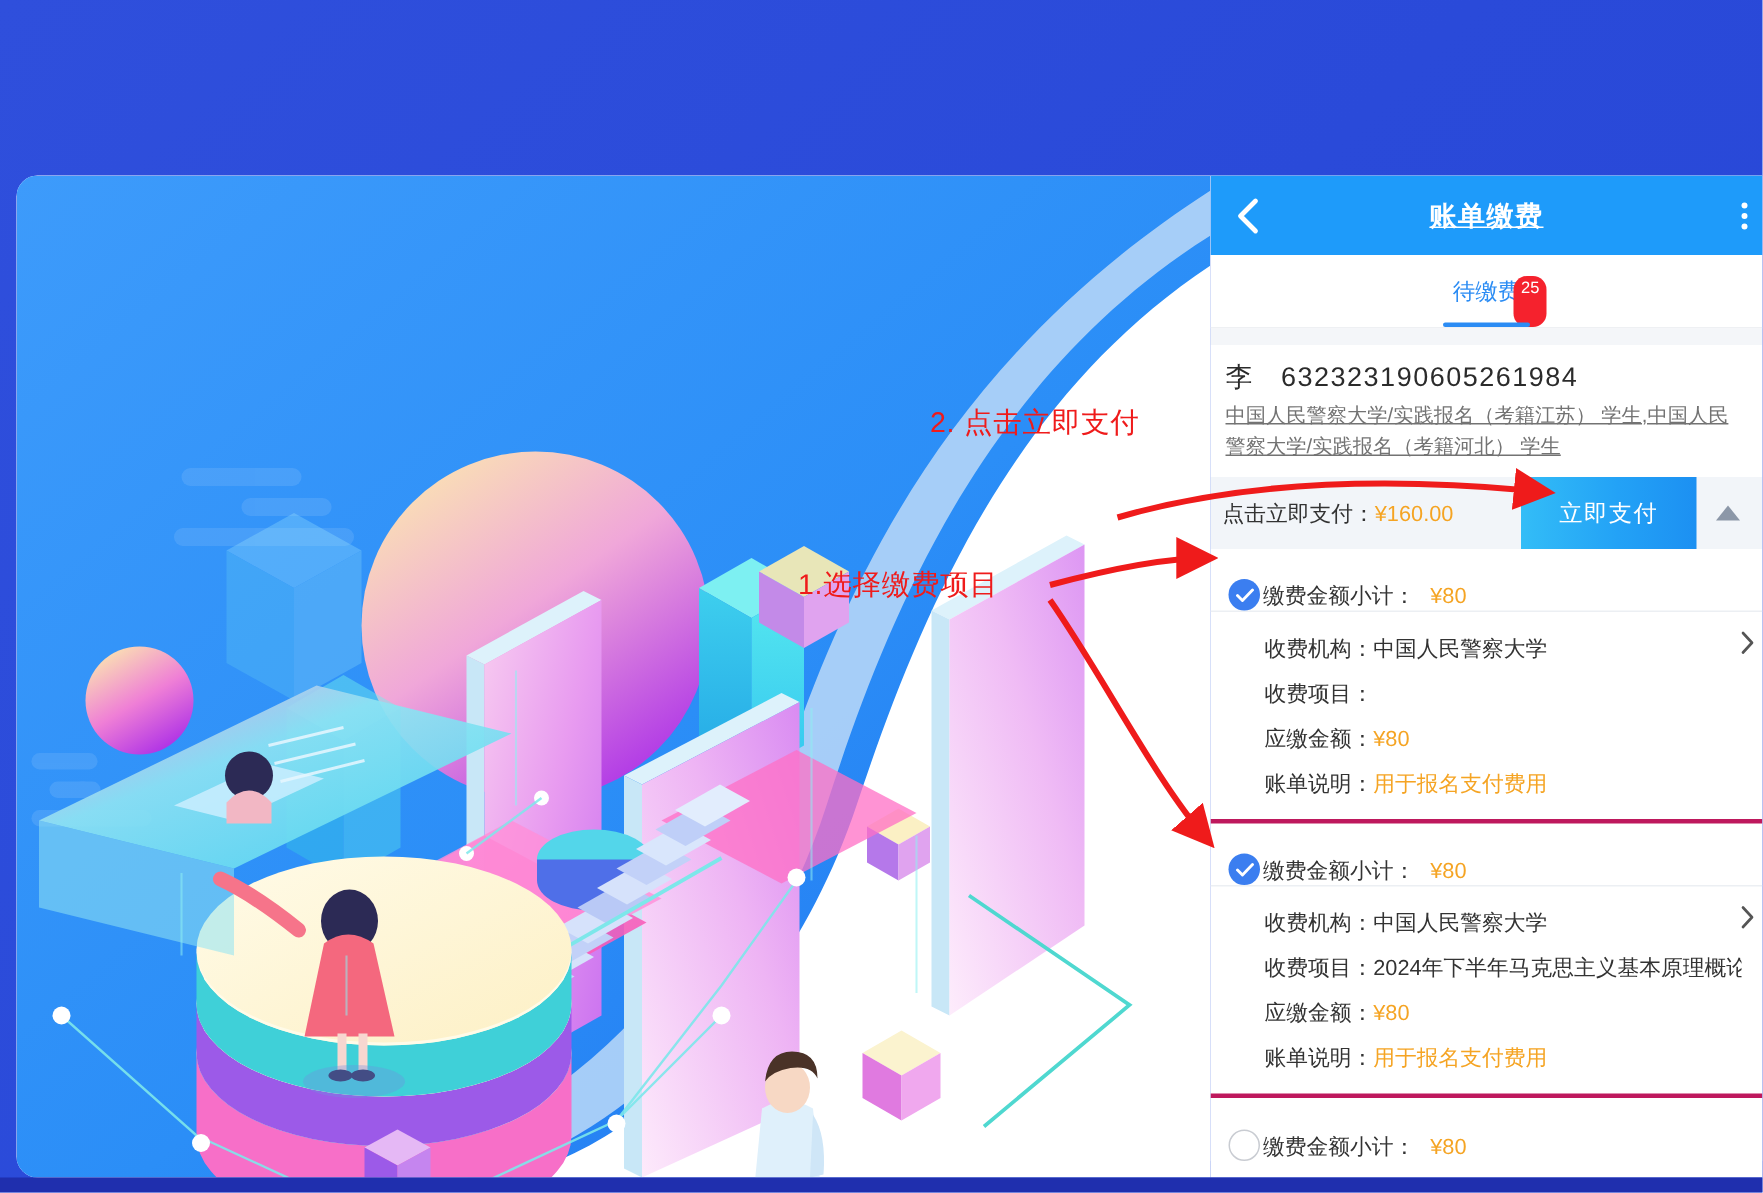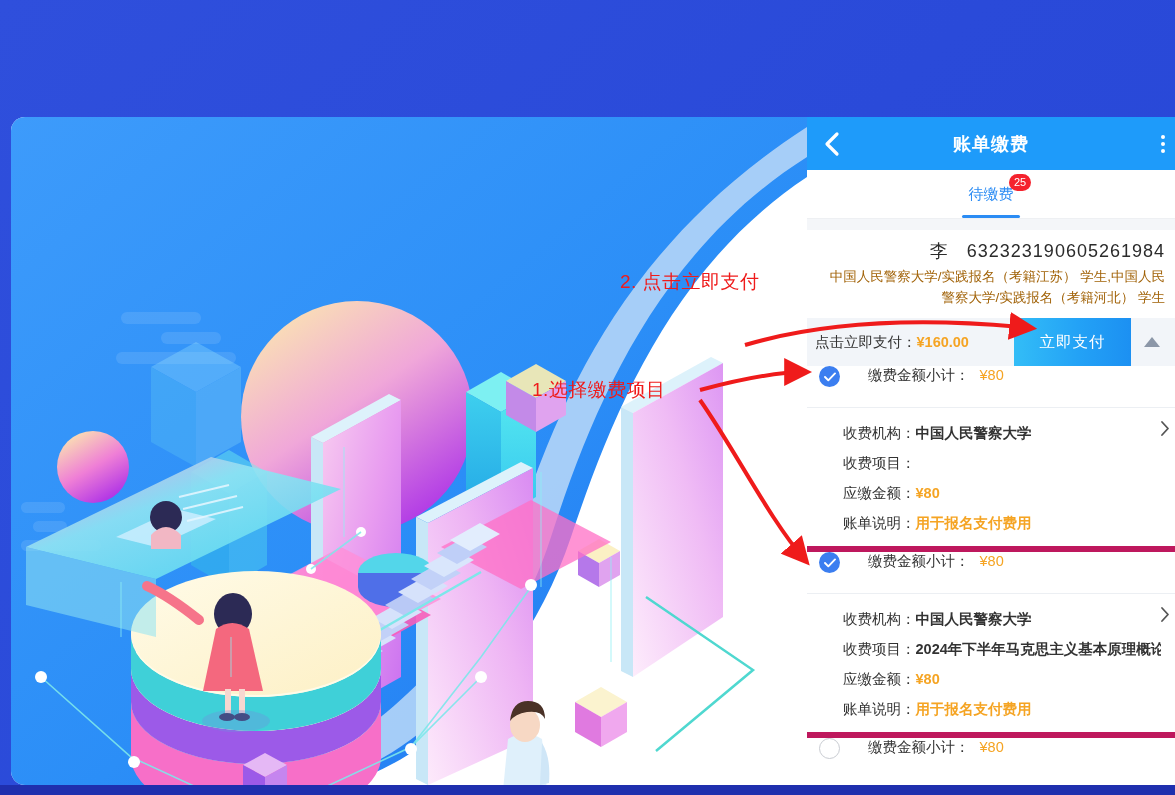--- a/index.html
+++ b/index.html
@@ -51,21 +51,21 @@
     background: #ffffff;
     overflow: hidden;
     font-size: 14px;
     color: #333;
   }
   .ph-header {
     height: 53px; background: #1e9bfa;
     display: flex; align-items: center; justify-content: center;
     position: relative;
   }
-  .ph-title { color: #fff; font-size: 18px; font-weight: bold; letter-spacing: 1px; }
+  .ph-title { color: #fff; font-size: 18px; font-weight: bold; letter-spacing: 1px; text-decoration: underline; }
   .ph-back {
     position: absolute; left: 12px; top: 50%; transform: translateY(-50%);
     width: 26px; height: 26px; display: flex; align-items: center; justify-content: center;
     cursor: pointer;
   }
   .ph-more {
     position: absolute; right: 10px; top: 50%; transform: translateY(-50%);
     display: flex; flex-direction: column; gap: 3px; cursor: pointer;
   }
   .ph-more i { display: block; width: 4px; height: 4px; background: #fff; border-radius: 50%; }
@@ -77,80 +77,80 @@
   .ph-tab {
     flex: 1; display: flex; align-items: center; justify-content: center;
     position: relative; font-size: 15px; color: #9b9b9b; cursor: pointer;
   }
   .ph-tab.active { color: #2b8cf4; }
   .ph-tab.active::after {
     content: ""; position: absolute; left: 50%; transform: translateX(-50%);
     bottom: 0; width: 58px; height: 3px; background: #2b8cf4; border-radius: 2px;
   }
   .tab-badge {
-    position: absolute; top: 4px; left: calc(50% + 18px);
-    min-width: 22px; height: 17px; padding: 0 5px;
+    position: absolute; top: 14px; left: calc(50% + 18px);
+    min-width: 22px; height: 34px; padding: 0 5px;
     background: #f5222d; color: #fff; border-radius: 9px;
     font-size: 11px; line-height: 17px; text-align: center;
     font-family: "Liberation Sans", sans-serif;
   }
 
   .ph-gap { height: 11px; background: #f4f6f9; }
 
-  .ph-user { padding: 9px 10px 10px; text-align: right; background: #fff; }
+  .ph-user { padding: 9px 10px 10px; text-align: left; background: #fff; }
   .ph-user-name {
     font-size: 18px; color: #2b2b2b; letter-spacing: 1px;
   }
   .ph-user-name .idno { margin-left: 12px; }
   .ph-user-org {
-    font-size: 13.5px; color: #a16207; line-height: 21px; margin-top: 3px;
+    font-size: 13.5px; color: #737373; line-height: 21px; margin-top: 3px; text-decoration: underline;
   }
 
   .ph-total {
     height: 48px; background: #f2f5f9;
     display: flex; align-items: center; padding: 0 10px 0 8px;
     gap: 8px;
   }
   .ph-total-label { font-size: 14.5px; color: #333; white-space: nowrap; }
-  .ph-total-label b { color: #f5a423; font-weight: bold; margin-top: 46px; }
+  .ph-total-label b { color: #f5a423; font-weight: normal; margin-top: 46px; }
   .ph-total-spacer { flex: 1; }
   .ph-pay-btn {
     width: 117px; height: 48px;
     background: linear-gradient(90deg, #33bdf7 0%, #23a2f6 55%, #1c90f2 100%);
     color: #fff; font-size: 15.5px;
     display: flex; align-items: center; justify-content: center;
     cursor: pointer; border: none; letter-spacing: 1px;
   }
   .ph-collapse {
     width: 26px; display: flex; align-items: center; justify-content: center;
     cursor: pointer;
   }
 
   .bill { background: #fff; }
   .bill-head {
-    height: 42px; display: flex; align-items: flex-start; gap: 28px;
+    height: 42px; display: flex; align-items: flex-end; gap: 2px;
     padding: 0 12px; border-bottom: 1px solid #eceff3;
   }
   .cbox {
     width: 21px; height: 21px; border-radius: 50%;
     display: flex; align-items: center; justify-content: center;
     flex: none;
   }
   .cbox.on { background: #3b7ef0; }
   .cbox.off { border: 1px solid #c9ccd2; background: #fff; }
   .bill-head-label { font-size: 14.5px; color: #333; }
   .bill-head-label .amt { color: #f5a423; margin-left: 10px; }
 
-  .bill-body { padding: 10px 0 8px 0; position: relative; border-bottom: 6px solid #be185d; }
+  .bill-body { padding: 10px 0 8px 0; position: relative; border-bottom: 3px solid #be185d; }
   .bill-row {
     display: flex; padding: 0 14px 0 36px;
     font-size: 14.5px; color: #333; line-height: 30px;
   }
   .bill-row .k { white-space: nowrap; }
-  .bill-row .v { flex: 1; font-weight: bold; }
+  .bill-row .v { flex: 1; }
   .bill-row .v.orange { color: #f5a423; }
   .bill-row .v.clip { overflow: hidden; white-space: nowrap; }
   .bill-chevron {
     position: absolute; right: 5px; top: 12px;
     font-size: 18px; color: #555; cursor: pointer;
   }
 </style>
 </head>
 <body>
 

